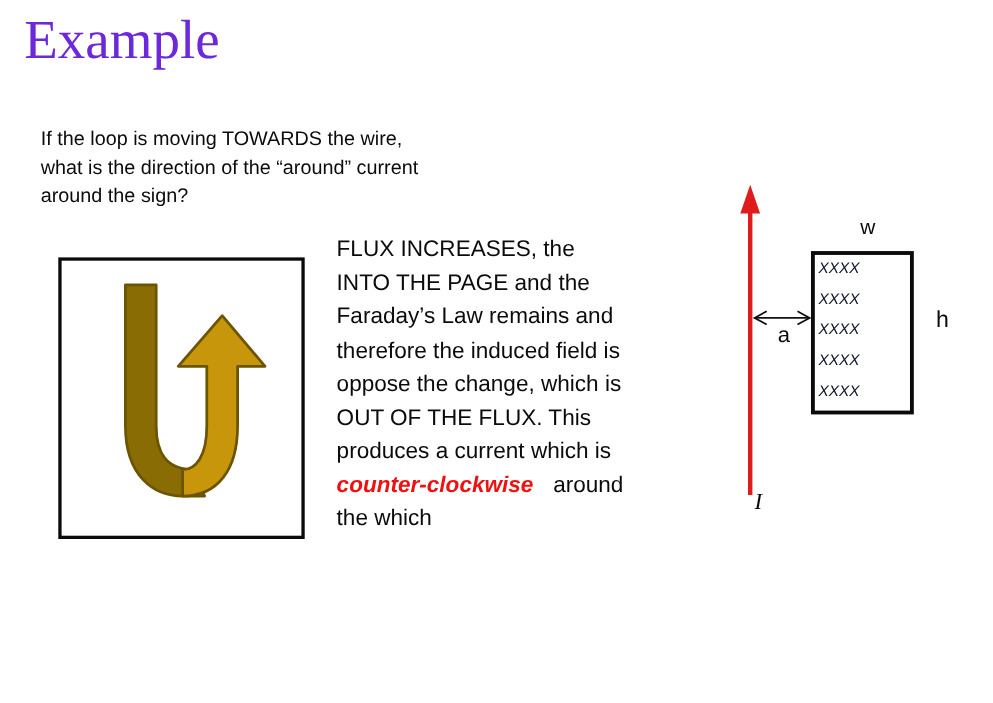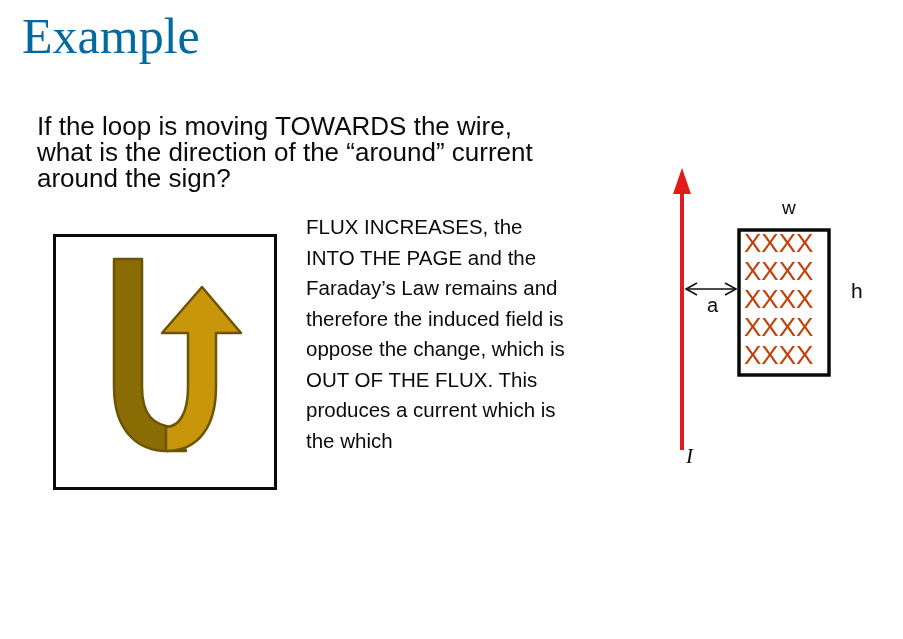--- a/index.html
+++ b/index.html
@@ -17,31 +17,31 @@
   }
 
   
   #slide-title {
     position: absolute;
     left: 22px;
     top: 6px;
     font-family: "Liberation Serif", serif;
     font-size: 50px;
     line-height: 60px;
-    color: #0369a1;
+    color: #6d28d9;
     white-space: nowrap;
   }
 
   
   #question-block {
     position: absolute;
     left: 37px;
     top: 113px;
     width: 520px;
-    font-size: 26px;
+    font-size: 18px;
     line-height: 26px;
     color: #0b0b0b;
   }
   #question-block .q-line { white-space: nowrap; }
 
   
   #explanation-block {
     position: absolute;
     left: 306px;
     top: 212px;
@@ -96,25 +96,26 @@
     top: 447px;
     font-family: "Liberation Serif", serif;
     font-style: italic;
     font-size: 21px;
     color: #0b0b0b;
   }
 
   .x-cell {
     position: absolute;
     font-family: "Liberation Sans", sans-serif;
-    font-size: 26px;
+    font-size: 14px;
     line-height: 21px;
     letter-spacing: 0px;
-    color: #c2410c;
+    color: #0f172a;
     white-space: pre;
+    font-style: italic;
   }
 </style>
 </head>
 <body>
 
 <div id="slide-title">Example</div>
 
 <div id="question-block">
   <div class="q-line">If the loop is moving TOWARDS the wire,</div>
   <div class="q-line">what is the direction of the “around” current</div>
@@ -122,20 +123,21 @@
 </div>
 
 <div id="explanation-block">
   <div class="e-line">FLUX INCREASES, the</div>
   <div class="e-line">INTO THE PAGE and the</div>
   <div class="e-line">Faraday’s Law remains and</div>
   <div class="e-line">therefore the induced field is</div>
   <div class="e-line">oppose the change, which is</div>
   <div class="e-line">OUT OF THE FLUX. This</div>
   <div class="e-line">produces a current which is</div>
+  <div class="e-line"><span class="emph">counter-clockwise</span><span class="gap"></span><span>around</span></div>
   <div class="e-line">the which</div>
 </div>
 
 <div id="loop-arrow-box">
   <svg width="218" height="250" viewBox="0 0 218 250">
 
     <path d="M 58 22
              L 58 150
              C 58 196, 84 214, 110 214
              L 130 214

